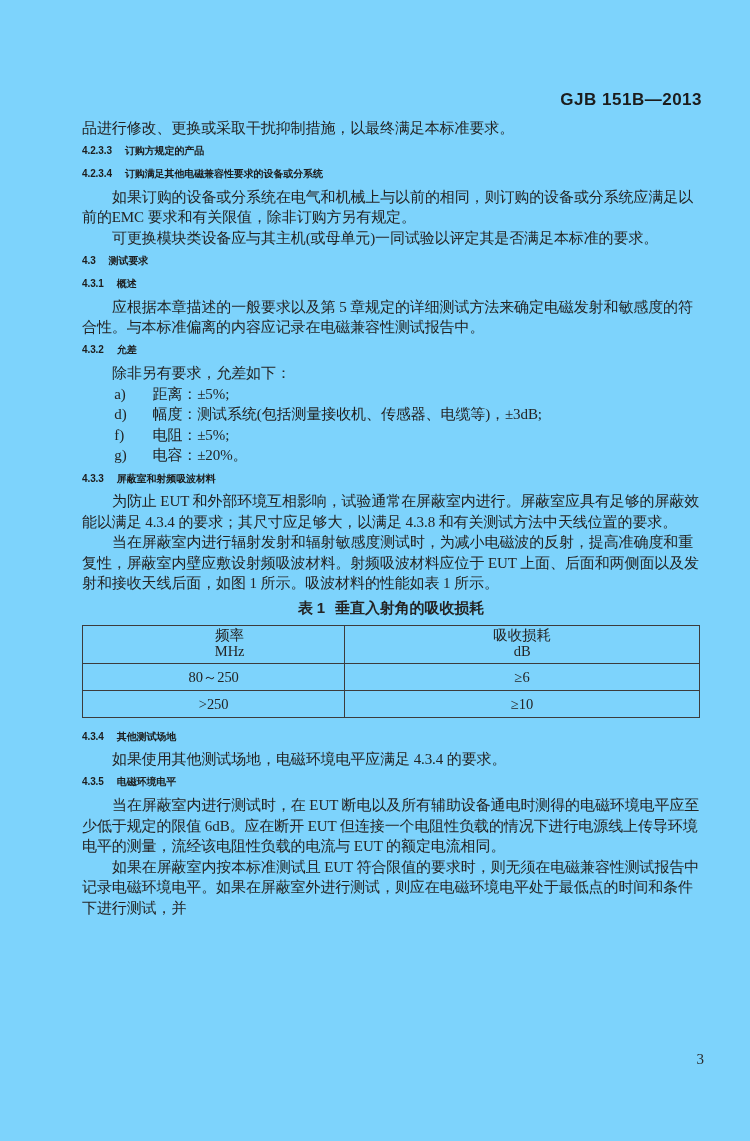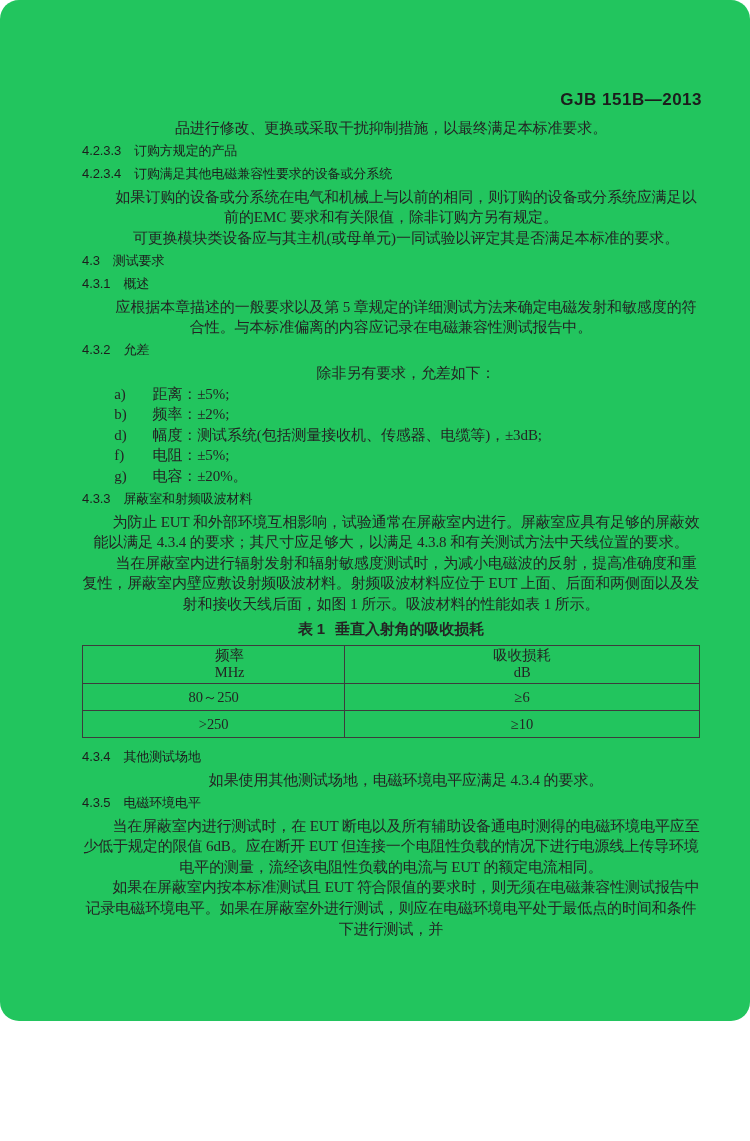--- a/index.html
+++ b/index.html
@@ -1,40 +1,39 @@
 <!DOCTYPE html>
 <html><head>
 <meta charset="utf-8">
 <style>
   html,body{margin:0;padding:0;background:#ffffff;}
   .page{
     position:relative;
-    width:750px;height:1021px;
-    background:#22c55e;
+    width:750px;height:1141px;
+    background:#7dd3fc;
     overflow:hidden;
     font-family:"Liberation Serif","DejaVu Serif",serif;
     color:#242424;
-    border-radius:19px;
   }
   .std-code{
     position:absolute;top:90px;right:48px;
     font-family:"Liberation Sans","DejaVu Sans",sans-serif;
     font-weight:700;font-size:17px;letter-spacing:.5px;
     color:#1c1c1c;
   }
   .content{
     position:absolute;left:82px;top:118px;width:618px;
     font-size:15px;line-height:20.6px;
     letter-spacing:-0.1px;
   }
-  .content p{margin:0;text-align:center;}
+  .content p{margin:0;}
   p.ind{text-indent:2em;}
   .h{
     font-family:"Liberation Sans","DejaVu Sans",sans-serif;
-    font-weight:400;font-size:13px;
+    font-weight:700;font-size:10px;
     margin:2.5px 0 2px 0;
     color:#1d1d1d;
   }
   .hn{margin-right:13px;}
   .tol{padding-left:2.15em;}
   .tol .lbl{display:inline-block;width:2.55em;}
   .tbl-caption{
     text-align:center;
     font-family:"Liberation Sans","DejaVu Sans",sans-serif;
     font-weight:700;font-size:15px;
@@ -93,23 +92,20 @@
 
     <div class="h">
       <span class="hn">4.3.2</span><span>允差</span>
     </div>
     <p class="ind">除非另有要求，允差如下：</p>
 
     <div class="tol">
       <span class="lbl">a)</span><span>距离：±5%;</span>
     </div>
     <div class="tol">
-      <span class="lbl">b)</span><span>频率：±2%;</span>
-    </div>
-    <div class="tol">
       <span class="lbl">d)</span><span>幅度：测试系统(包括测量接收机、传感器、电缆等)，±3dB;</span>
     </div>
     <div class="tol">
       <span class="lbl">f)</span><span>电阻：±5%;</span>
     </div>
     <div class="tol">
       <span class="lbl">g)</span><span>电容：±20%。</span>
     </div>
 
     <div class="h">

